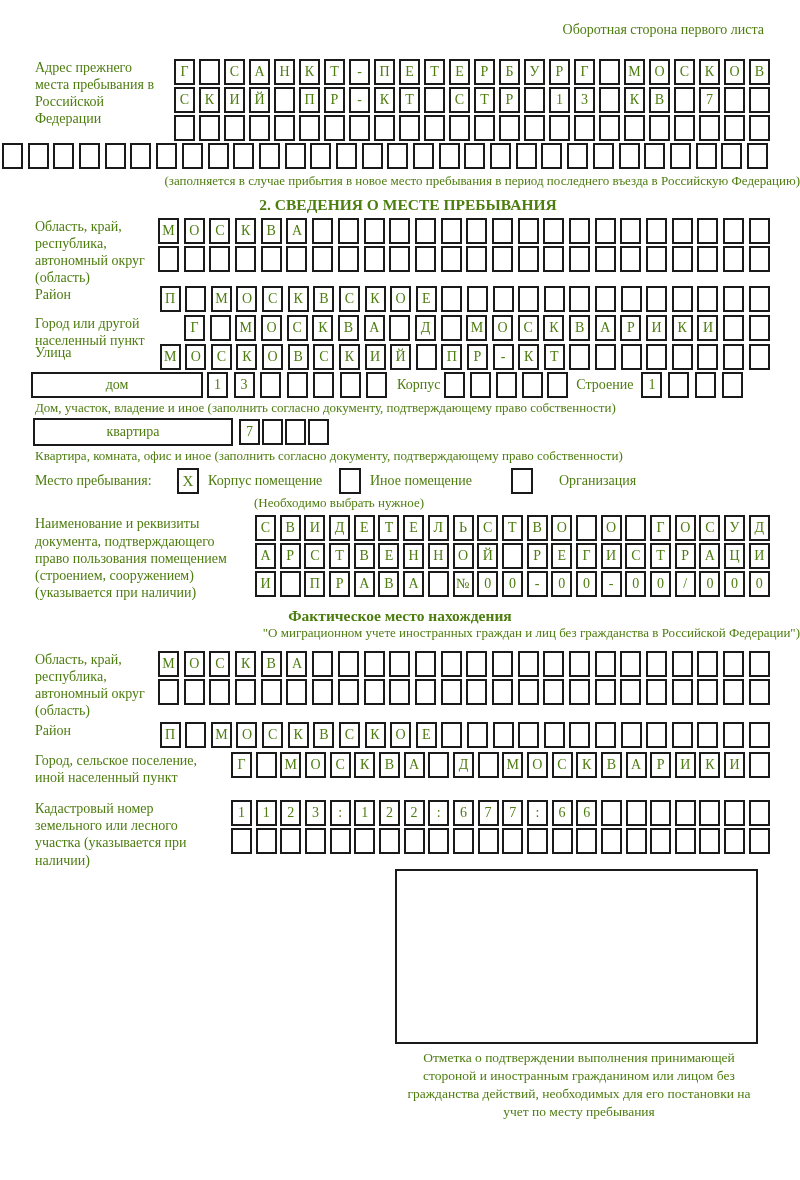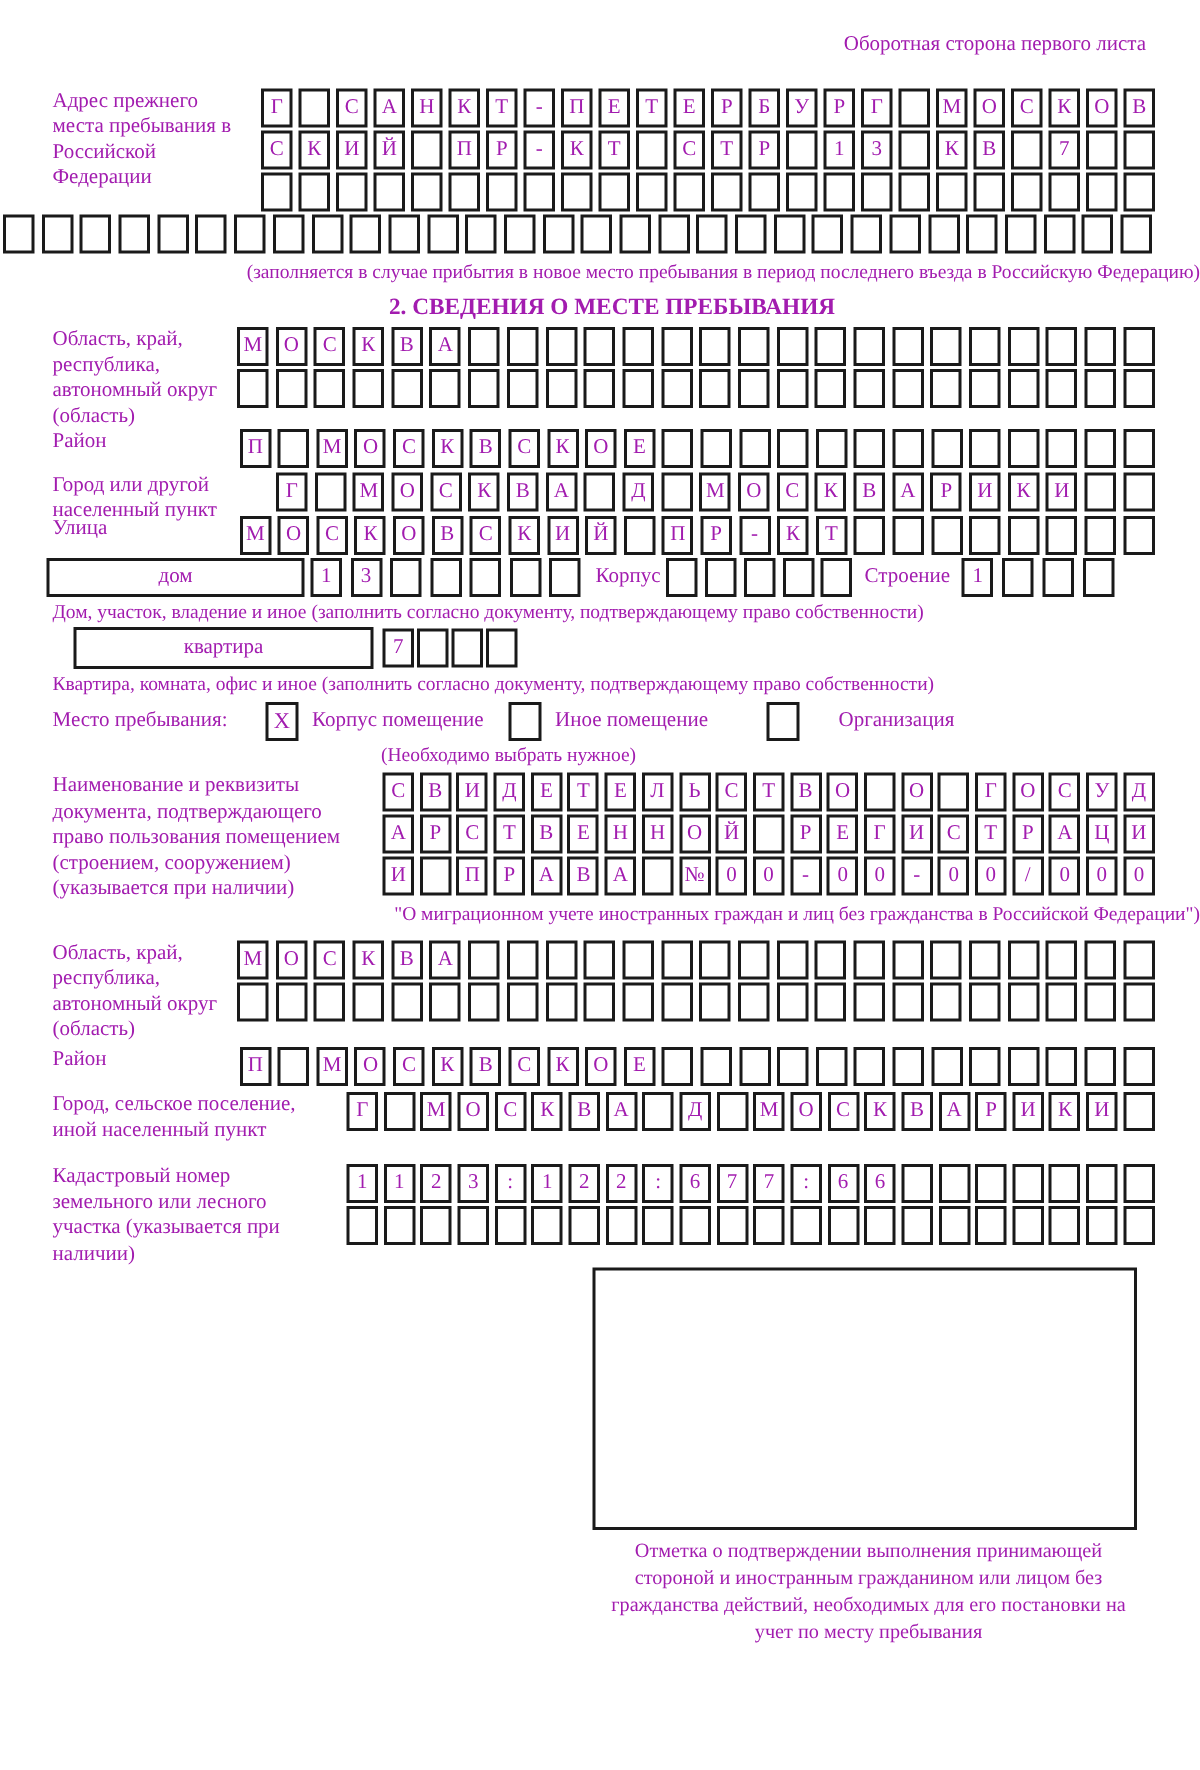--- a/index.html
+++ b/index.html
@@ -1,18 +1,18 @@
 <!DOCTYPE html>
 <html><head>
 <meta charset="utf-8">
 <style>
   html,body{margin:0;padding:0;background:#fff;}
   .page{
     width:800px;height:1180px;position:relative;overflow:hidden;
-    background:#fff;color:#a21caf;
+    background:#fff;color:#4d7c0f;
     font-family:"Liberation Serif","DejaVu Serif",serif;
   }
   .hdr{padding-top:22px;padding-right:36px;text-align:right;font-size:14px;}
   .row{display:flex;align-items:flex-start;margin-left:35px;margin-right:30px;}
   .lbl{font-size:14px;line-height:1.22;}
   .gridcol{display:flex;flex-direction:column;gap:2px;margin-left:auto;}
   .grid{display:flex;justify-content:space-between;}
   .cell{
     width:21px;height:26px;box-sizing:border-box;border:2px solid #1a1a1a;
     display:inline-flex;align-items:center;justify-content:center;
@@ -24,21 +24,21 @@
   .fullrow{width:766px;margin:2px 0 0 2px;}
   .note{font-size:13px;}
   .center{text-align:right;margin-left:0;margin-right:0;}
   .title{font-weight:bold;font-size:15.5px;text-align:center;}
   .namedbox{
     box-sizing:border-box;border:2px solid #1a1a1a;height:26px;
     display:flex;align-items:center;justify-content:center;
     font-size:14px;flex:none;background:#fff;text-align:center;
   }
   .dombox{width:172px;}
-  .kvbox{width:200px;height:28px;margin-left:16px;}
+  .kvbox{width:200px;height:28px;}
   .inlbl{font-size:14px;line-height:26px;flex:none;}
   .cb{
     width:22px;height:26px;box-sizing:border-box;border:2px solid #1a1a1a;
     display:inline-flex;align-items:center;justify-content:center;
     font-size:15px;flex:none;background:#fff;
   }
   .markbox{
     width:363px;height:175px;box-sizing:border-box;border:2px solid #1a1a1a;
     margin-left:395px;background:#fff;
   }
@@ -439,20 +439,21 @@
           <span class="cell">0</span>
           <span class="cell">0</span>
           <span class="cell">/</span>
           <span class="cell">0</span>
           <span class="cell">0</span>
           <span class="cell">0</span>
         </div>
     </div>
   </div>
 
+  <div class="title mt6">Фактическое место нахождения</div>
   <div class="note center">"О миграционном учете иностранных граждан и лиц без гражданства в Российской Федерации")</div>
 
   <div class="row mt10" style="min-height:68px">
     <div class="lbl" style="width:135px">Область, край, республика, автономный округ (область)</div>
     <div class="gridcol">
       <div class="grid w612">
           <span class="cell">М</span>
           <span class="cell">О</span>
           <span class="cell">С</span>
           <span class="cell">К</span>

